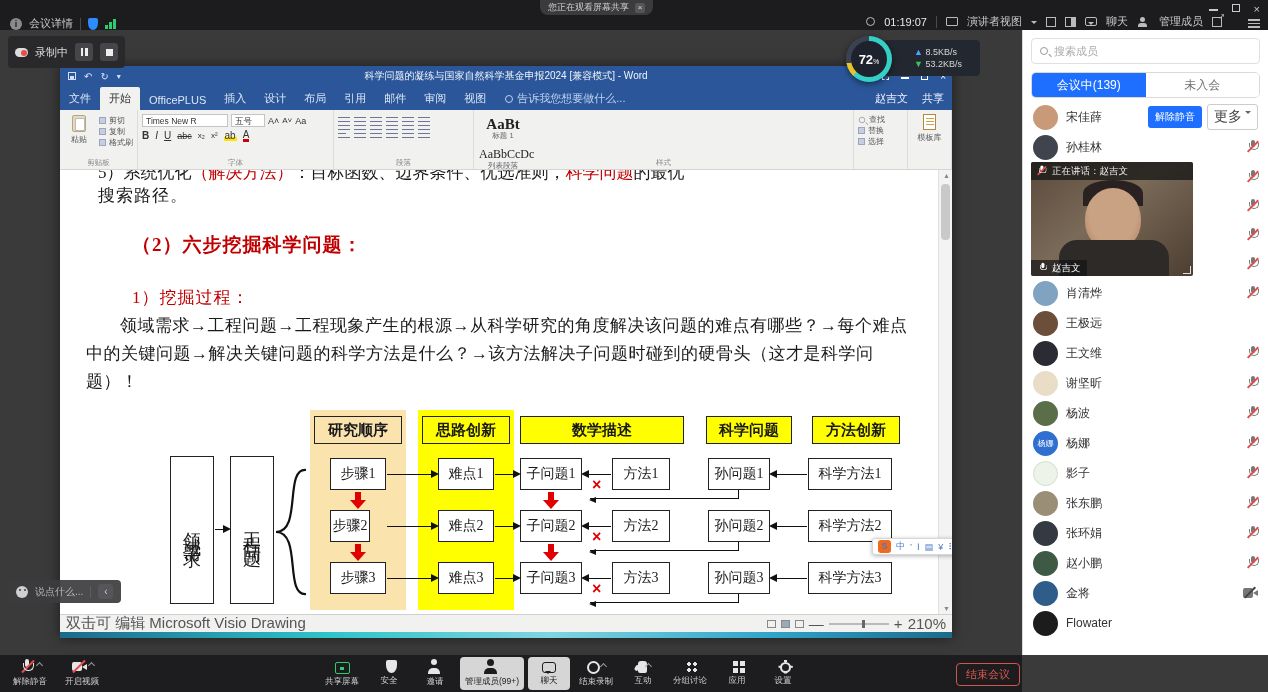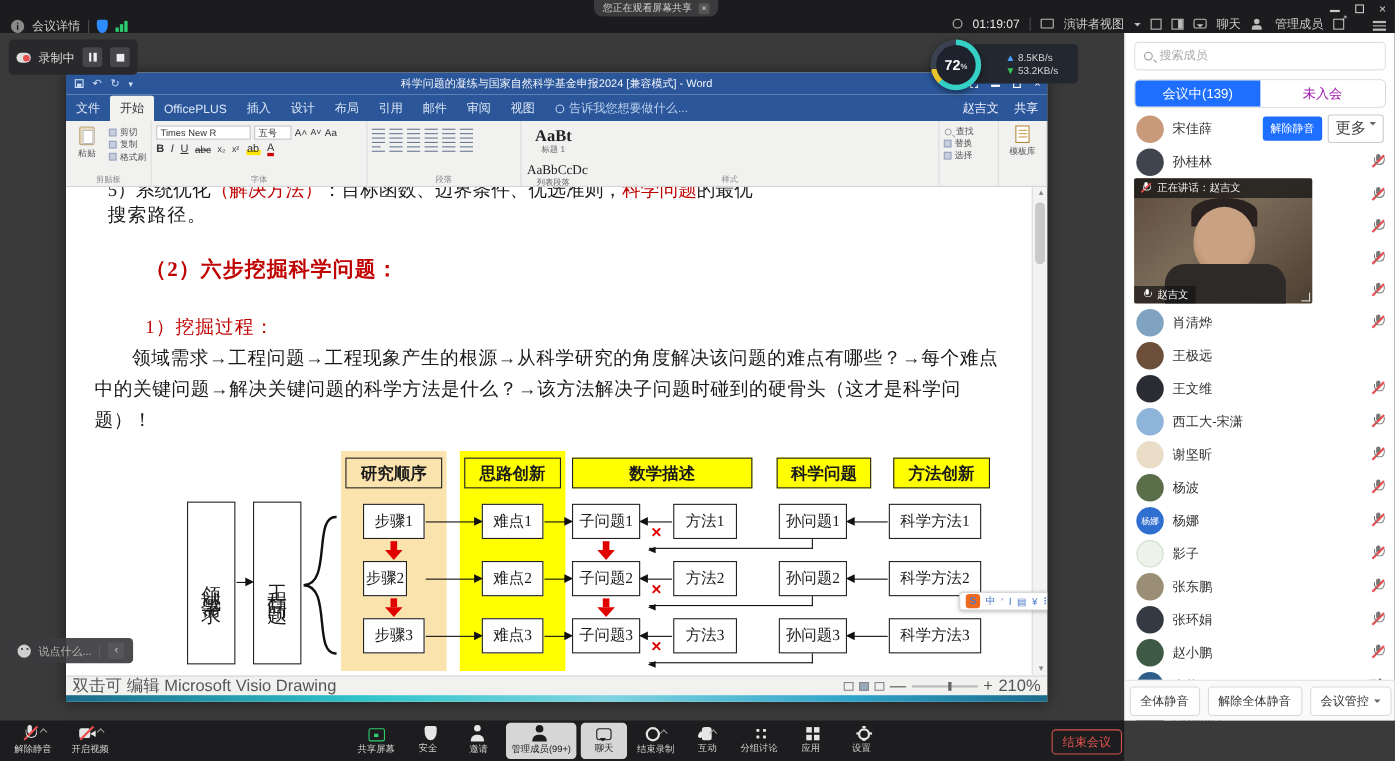--- a/index.html
+++ b/index.html
@@ -134,21 +134,21 @@
   .ime span{font-size:9px;color:#4a79c9}
   
   .sidebar{position:absolute;right:0;top:30px;bottom:37px;width:246px;background:#fff;border-left:1px solid #d9d9d9;overflow:hidden}
   .handle{position:absolute;left:-13px;top:302px;width:13px;height:30px;background:rgba(35,35,38,.85);border-radius:5px 0 0 5px;color:#ddd;font-size:11px;text-align:center;line-height:30px;z-index:5}
   .search{margin:8px;height:26px;border:1px solid #e0e0e0;border-radius:4px;display:flex;align-items:center;gap:6px;padding:0 8px;background:#fff}
   .mag{width:8px;height:8px;border:1.4px solid #999;border-radius:50%;position:relative}
   .mag::after{content:'';position:absolute;left:7px;top:7px;width:4px;height:1.4px;background:#999;transform:rotate(45deg)}
   .search input{border:none;outline:none;font-size:11px;color:#333;width:170px}
   .search input::placeholder{color:#aaa}
   .tabs{margin:0 8px 4px;height:26px;border:1px solid #d9d9d9;border-radius:5px;display:flex;overflow:hidden;font-size:12px}
-  .tabs .t{flex:1;display:flex;align-items:center;justify-content:center;color:#a21caf;background:#fff}
+  .tabs .t{flex:1;display:flex;align-items:center;justify-content:center;color:#737373;background:#fff}
   .tabs .t.act{background:#1e6fff;color:#fff}
   .mrow{height:30px;display:flex;align-items:center;padding:0 10px;gap:8px}
   .av{width:25px;height:25px;border-radius:50%;flex:none;display:flex;align-items:center;justify-content:center;color:#fff;font-size:8px}
   .mname{font-size:12px;color:#333;white-space:nowrap;overflow:hidden;flex:1}
   .mic{position:relative;width:11px;height:14px;flex:none}
   .mic::before{content:'';position:absolute;left:3.5px;top:0;width:4px;height:7px;border-radius:2px;background:#777}
   .mic::after{content:'';position:absolute;left:1.5px;top:3px;width:8px;height:6px;border:1.2px solid #777;border-top:none;border-radius:0 0 5px 5px}
   .mic .sl{position:absolute;left:5px;top:-1px;width:1.8px;height:15px;background:#e34d4d;transform:rotate(45deg)}
   .mic.white::before{background:#fff}.mic.white::after{border-color:#fff}
   .camoff{position:relative;width:15px;height:10px;flex:none}
@@ -650,27 +650,20 @@
       <span class="mname">王极远</span>
     </div>
   <div class="mrow">
       <span class="av" style="background:#2b2b33"></span>
       <span class="mname">王文维</span>
       <span class="mic">
         <span class="sl"></span>
       </span>
     </div>
   <div class="mrow">
-      <span class="av" style="background:#8fb4d9"></span>
-      <span class="mname">西工大-宋潇</span>
-      <span class="mic">
-        <span class="sl"></span>
-      </span>
-    </div>
-  <div class="mrow">
       <span class="av" style="background:#e9ddc8"></span>
       <span class="mname">谢坚昕</span>
       <span class="mic">
         <span class="sl"></span>
       </span>
     </div>
   <div class="mrow">
       <span class="av" style="background:#5a6e4a"></span>
       <span class="mname">杨波</span>
       <span class="mic">
@@ -719,28 +712,20 @@
       <span class="mname">金将</span>
       <span class="camoff">
         <span class="sl"></span>
       </span>
     </div>
   <div class="mrow">
       <span class="av" style="background:#1c1c1c"></span>
       <span class="mname">Flowater</span>
     </div>
 
-  <div class="sfoot">
-    <span class="fbtn">全体静音</span>
-    <span class="fbtn">解除全体静音</span>
-    <span class="fbtn">
-        <span>会议管控</span>
-        <span class="tri"></span>
-      </span>
-  </div>
 </div>
 
 <div class="btoolbar">
   <div class="tl-left">
     <div class="tool">
       <span class="irow">
           <span class="ic i-mic">
             <span class="sl"></span>
           </span>
           <span class="caret"></span>

